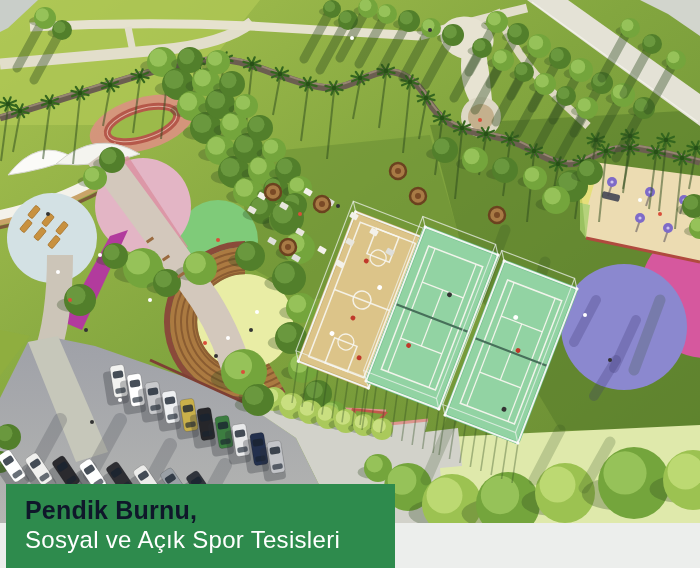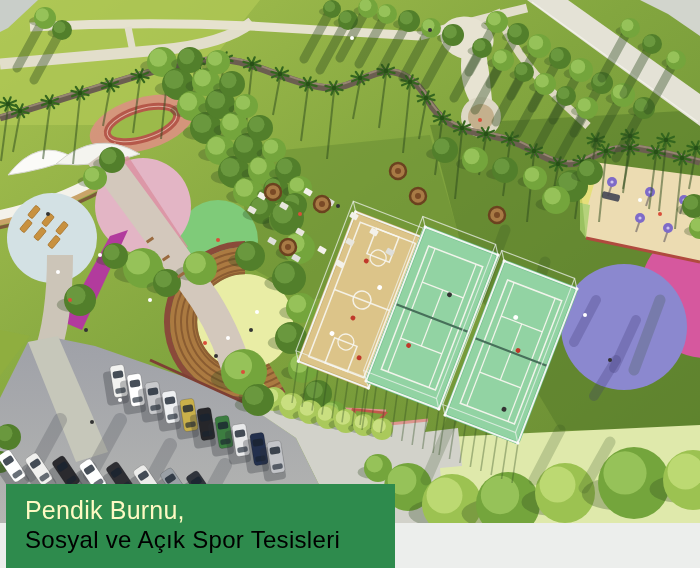--- a/index.html
+++ b/index.html
@@ -2,22 +2,22 @@
 <html><head>
 <meta charset="utf-8">
 <style>
   html,body{margin:0;padding:0;background:#ffffff;}
   .stage{position:relative;width:700px;height:568px;overflow:hidden;background:#ecedec;
          font-family:"Liberation Sans",sans-serif;}
   .photo{position:absolute;left:0;top:0;width:700px;height:523px;display:block;}
   .footer-strip{position:absolute;left:0;top:523px;width:700px;height:45px;background:#eceeec;}
   .caption-band{position:absolute;left:6px;top:484px;width:389px;height:84px;
                 background:#2e8b4d;box-sizing:border-box;padding:12px 0 0 19px;}
-  .caption-line1{font-size:25px;font-weight:400;color:#fef9c3;line-height:1.12;letter-spacing:.2px;}
-  .caption-line2{font-size:24px;font-weight:400;color:#000000;line-height:1.15;margin-top:2px;letter-spacing:.3px;}
+  .caption-line1{font-size:25px;font-weight:700;color:#0f172a;line-height:1.12;letter-spacing:.2px;}
+  .caption-line2{font-size:24px;font-weight:400;color:#ffffff;line-height:1.15;margin-top:2px;letter-spacing:.3px;}
 </style>
 </head>
 <body>
 
 <div class="stage">
 
   <svg class="photo" viewBox="0 0 700 523">
     <defs>
       <linearGradient id="lawn" x1="0" y1="0" x2="1" y2="1">
         <stop offset="0" stop-color="#a9c351"></stop>

